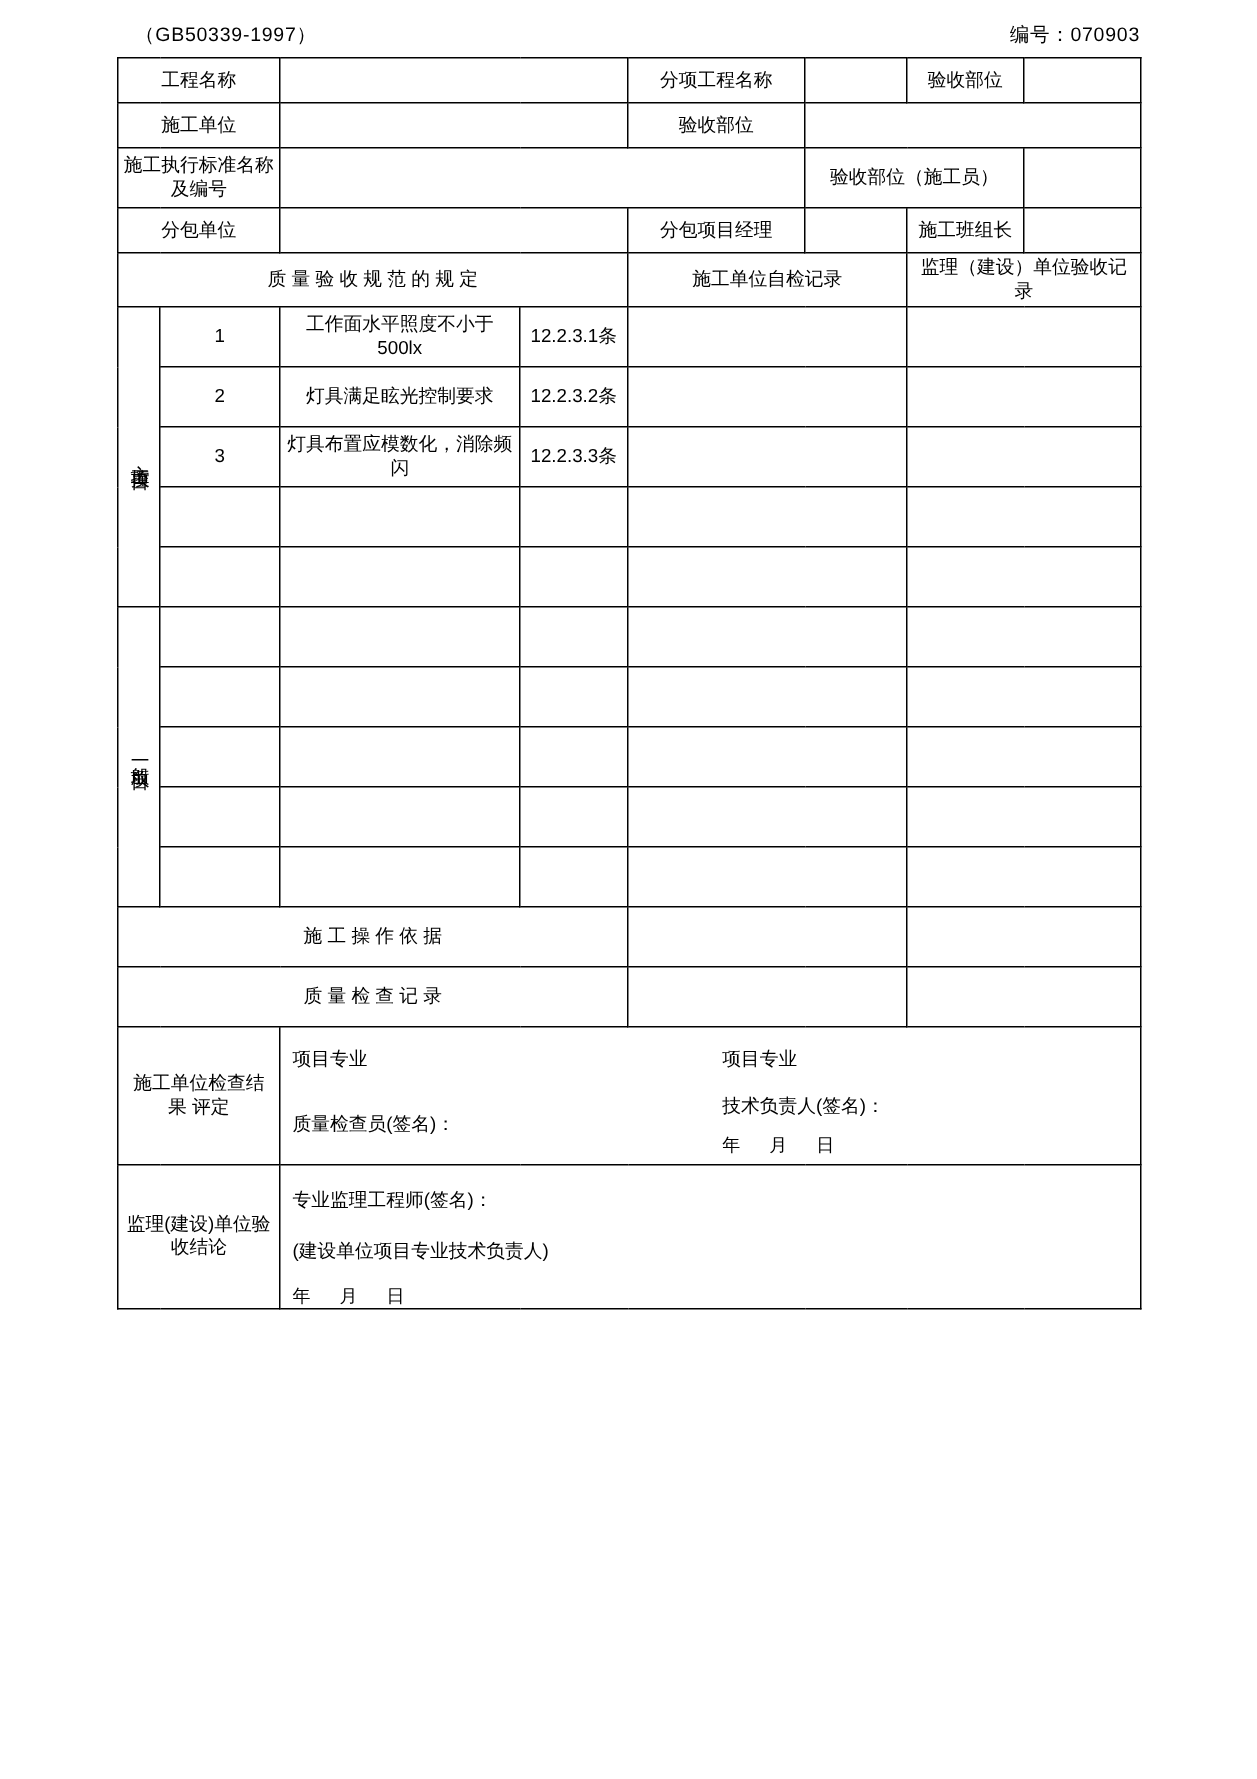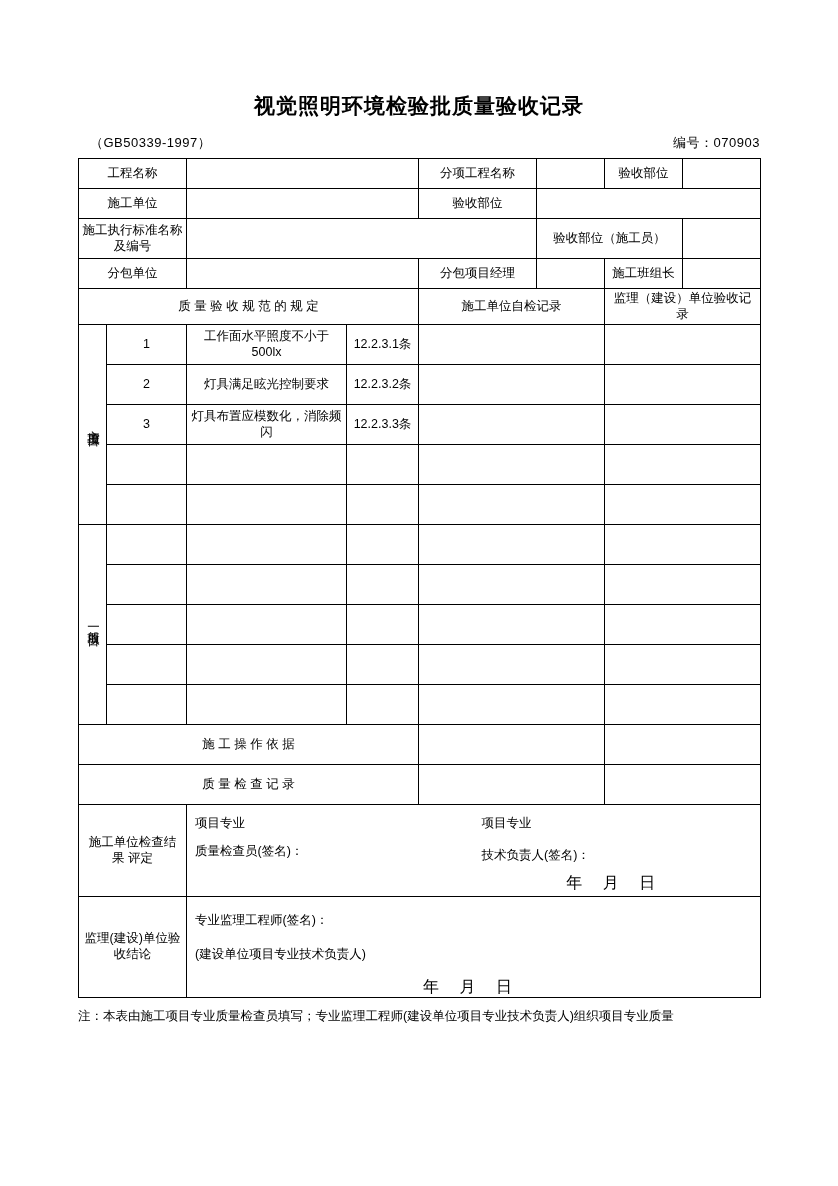--- a/index.html
+++ b/index.html
@@ -74,32 +74,31 @@
     font-size: 12.5px;
   }
   .notes {
     margin: 8px 78px 0 78px;
     font-size: 12.5px;
     line-height: 1.7;
     width: 690px;
   }
   .notes .l2 { padding-left: 16px; }
   .sub-line {
-    text-align: center;
+    text-align: left;
     letter-spacing: 8px;
     padding-right: 12px;
-    font-size: 16px;
+    font-size: 12px;
   }
 </style>
 </head>
 <body>
 
 <div class="page">
 
-  <div class="title">视觉照明环境检验批质量验收记录</div>
 
   <div class="subhead">
     <span class="std">（GB50339-1997）</span>
     <span class="num"><span>编号：</span><span>070903</span></span>
   </div>
 
   <table class="form">
     <colgroup>
       <col style="width:28px">
       <col style="width:80px">
@@ -235,21 +234,21 @@
       <td colspan="2"></td>
       <td colspan="2"></td>
     </tr>
 
     <tr style="height:92px">
       <td colspan="2">施工单位检查结 果 评定</td>
       <td colspan="6" style="padding:0">
         <div style="display:flex; height:100%;">
           <div style="flex:1; text-align:left; padding:8px 0 0 8px;">
             <div>项目专业</div>
-            <div style="margin-top:12px">质量检查员(签名)：</div>
+            <div style="margin-top:28px">质量检查员(签名)：</div>
           </div>
           <div style="flex:1; text-align:left; padding:8px 0 0 8px;">
             <div>项目专业</div>
             <div style="margin-top:16px">技术负责人(签名)：</div>
             <div class="sub-line" style="margin-top:10px">年   月   日</div>
           </div>
         </div>
       </td>
     </tr>
 
@@ -260,16 +259,15 @@
           <div>专业监理工程师(签名)：</div>
           <div style="margin-top:18px">(建设单位项目专业技术负责人)</div>
           <div class="sub-line" style="margin-top:14px">年   月   日</div>
         </div>
       </td>
     </tr>
   </tbody>
     </table>
 
   <div class="notes">
-    <div>注：本表由施工项目专业质量检查员填写；专业监理工程师(建设单位项目专业技术负责人)组织项目专业质量</div>
   </div>
 
 </div>
 
 </body></html>

